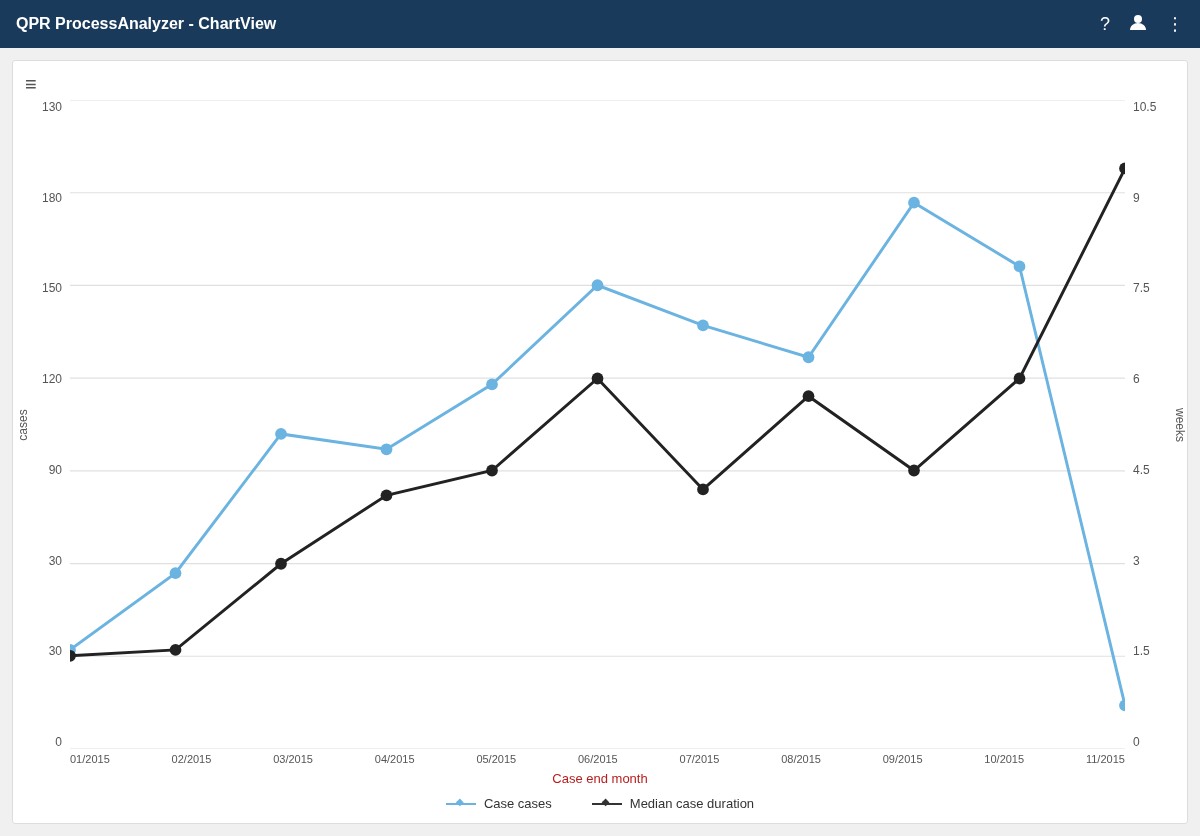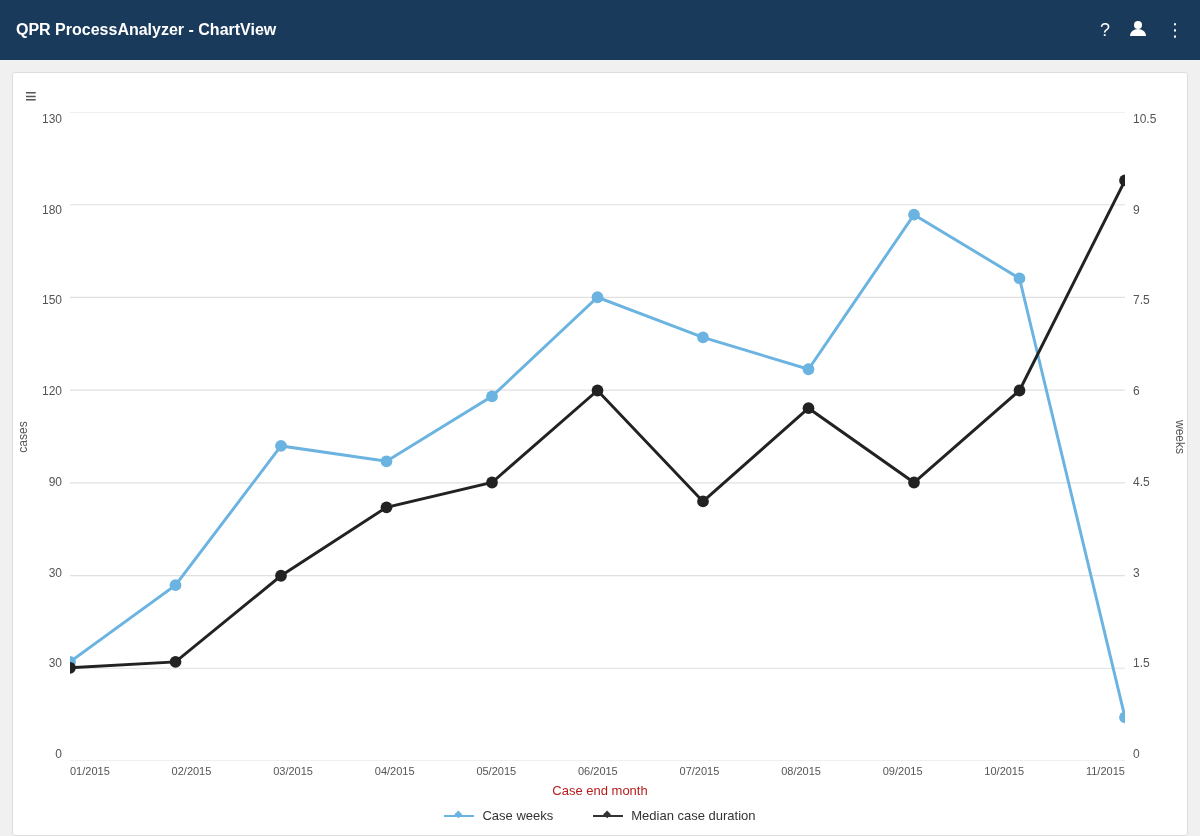--- a/index.html
+++ b/index.html
@@ -1,21 +1,21 @@
 <!DOCTYPE html>
 <html><head>
   <meta charset="utf-8">
   <style>
     * { margin: 0; padding: 0; box-sizing: border-box; }
     body { font-family: Arial, sans-serif; background: #f0f0f0; width: 1200px; height: 836px; overflow: hidden; }
 
     .app-header {
       background: #1a3a5c;
       color: white;
-      height: 60px;
+      height: 48px;
       display: flex;
       align-items: center;
       justify-content: space-between;
       padding: 0 16px;
     }
     .app-title { font-size: 16px; font-weight: bold; }
     .header-icons { display: flex; gap: 18px; align-items: center; }
     .header-icon { color: white; cursor: pointer; font-size: 18px; }
 
     .main-content {
@@ -274,21 +274,21 @@
       <span class="x-tick">09/2015</span>
       <span class="x-tick">10/2015</span>
       <span class="x-tick">11/2015</span>
     </div>
 
     <div class="x-axis-label">Case end month</div>
 
     <div class="legend">
       <div class="legend-item">
         <div class="legend-line-blue"></div>
-        <span>Case weeks</span>
+        <span>Case cases</span>
       </div>
       <div class="legend-item">
         <div class="legend-line-black"></div>
         <span>Median case duration</span>
       </div>
     </div>
   </div>
 </div>
 
 </body></html>

